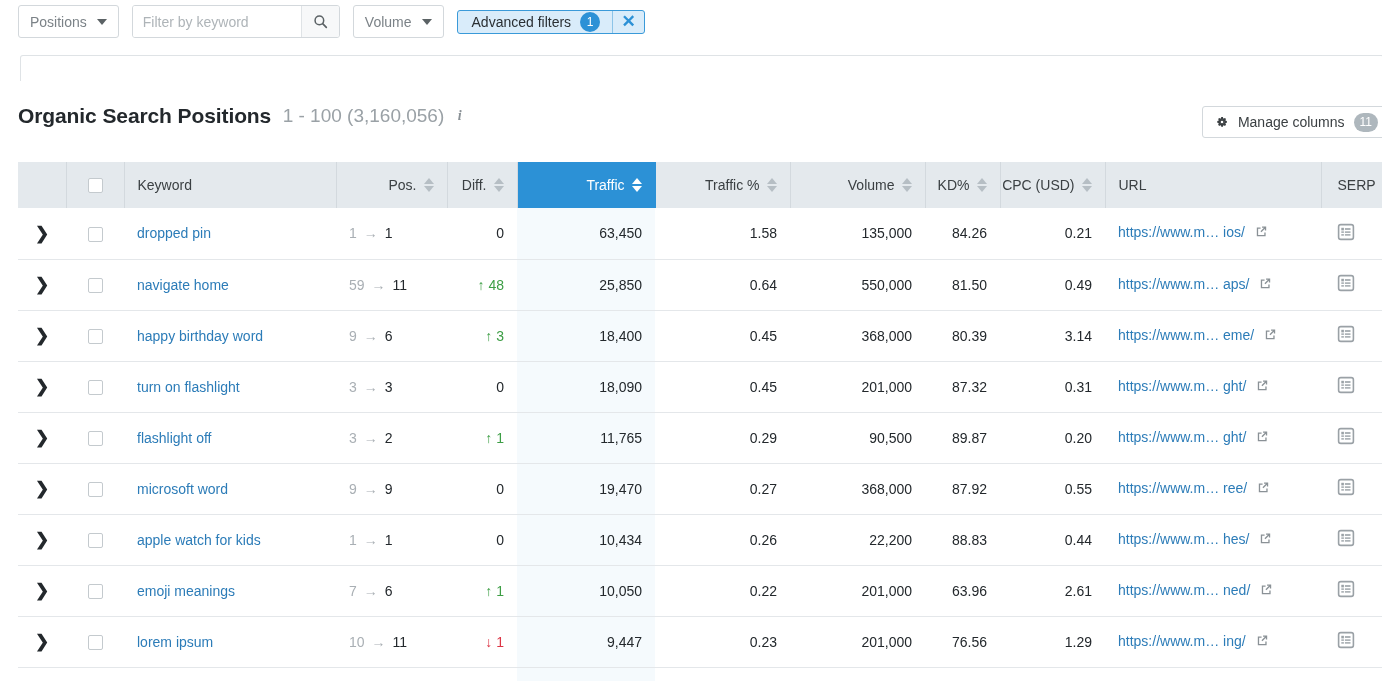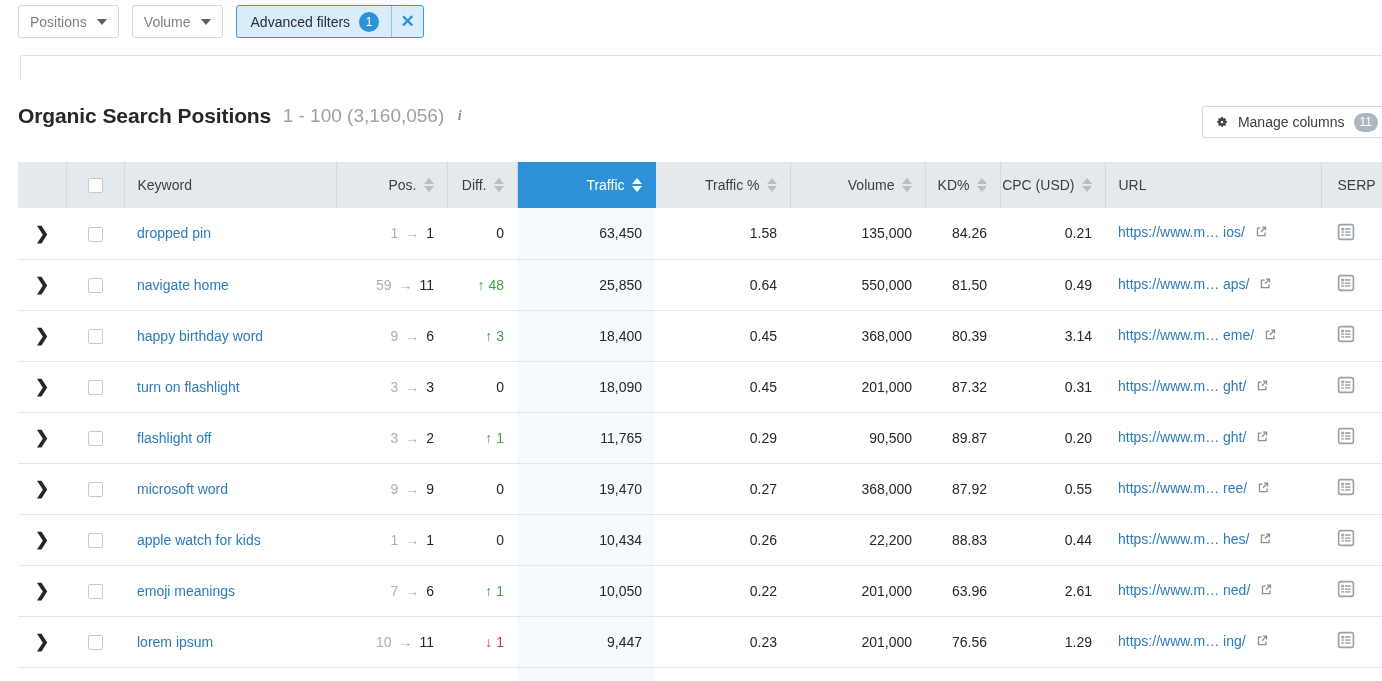--- a/index.html
+++ b/index.html
@@ -45,21 +45,21 @@
     border: 0; outline: none; height: 31px; width: 168px;
     padding: 0 10px; font-size: 14px; color: #3b4043;
     font-family: "Liberation Sans", sans-serif; background: #fff;
   }
   .search-wrap input::placeholder { color: #aeb4b8; }
   .search-btn {
     width: 38px; border-left: 1px solid #dfe3e6; background: #f7f8f9;
     display: flex; align-items: center; justify-content: center; cursor: pointer;
   }
   .adv {
-    height: 33px; border: 1px solid #3a9ad9; border-radius: 3px;
+    height: 24px; border: 1px solid #3a9ad9; border-radius: 3px;
     background: #d9ecfa; display: flex; align-items: stretch; overflow: hidden;
   }
   .adv-main {
     display: flex; align-items: center; gap: 9px; padding: 0 12px 0 14px;
     font-size: 14px; color: #2a2f33; cursor: pointer;
   }
   .adv-badge {
     min-width: 20px; height: 20px; border-radius: 10px; background: #2c91d6;
     color: #fff; font-size: 12px; display: flex; align-items: center;
     justify-content: center; padding: 0 6px;
@@ -149,21 +149,21 @@
   .chev {
     display: inline-block; font-size: 17px; color: #23282c; font-weight: 700;
     cursor: pointer; line-height: 1;
   }
   .cbox {
     display: inline-block; width: 15px; height: 15px; border: 1px solid #c4cace;
     border-radius: 2px; background: #fff; cursor: pointer; vertical-align: middle;
   }
   .kw { color: #2c7cb8; text-decoration: none; cursor: pointer; font-size: 14px; }
 
-  .pos-cell { text-align: right; }
+  .pos-cell { text-align: left; }
   .pos-prev { color: #a9afb4; }
   .pos-arrow { color: #a9afb4; margin: 0 7px; }
   .pos-cur { color: #23282c; }
 
   .diff-up { color: #3d9e45; }
   .diff-dn { color: #dc3545; }
   .diff-zero { color: #23282c; }
 
   .url-cell { color: #2c7cb8; }
   .url-cell a { color: #2c7cb8; text-decoration: none; cursor: pointer; }
@@ -177,20 +177,29 @@
 <body>
 
 <div class="page">
 
   <div class="toolbar">
     <div class="ctl ctl-dd">
       <span class="lbl">Positions</span>
       <span class="caret"></span>
     </div>
 
+    <div class="search-wrap">
+      <input type="text" value="" placeholder="Filter by keyword" style="">
+      <div class="search-btn">
+        <svg width="15" height="15" viewBox="0 0 16 16">
+          <circle cx="6.8" cy="6.8" r="4.6" fill="none" stroke="#5b6265" stroke-width="1.6"></circle>
+          <line x1="10.3" y1="10.3" x2="14.2" y2="14.2" stroke="#5b6265" stroke-width="1.8" stroke-linecap="round"></line>
+        </svg>
+      </div>
+    </div>
 
     <div class="ctl ctl-dd">
       <span class="lbl">Volume</span>
       <span class="caret"></span>
     </div>
 
     <div class="adv">
       <div class="adv-main">
         <span>Advanced filters</span>
         <span class="adv-badge">1</span>

